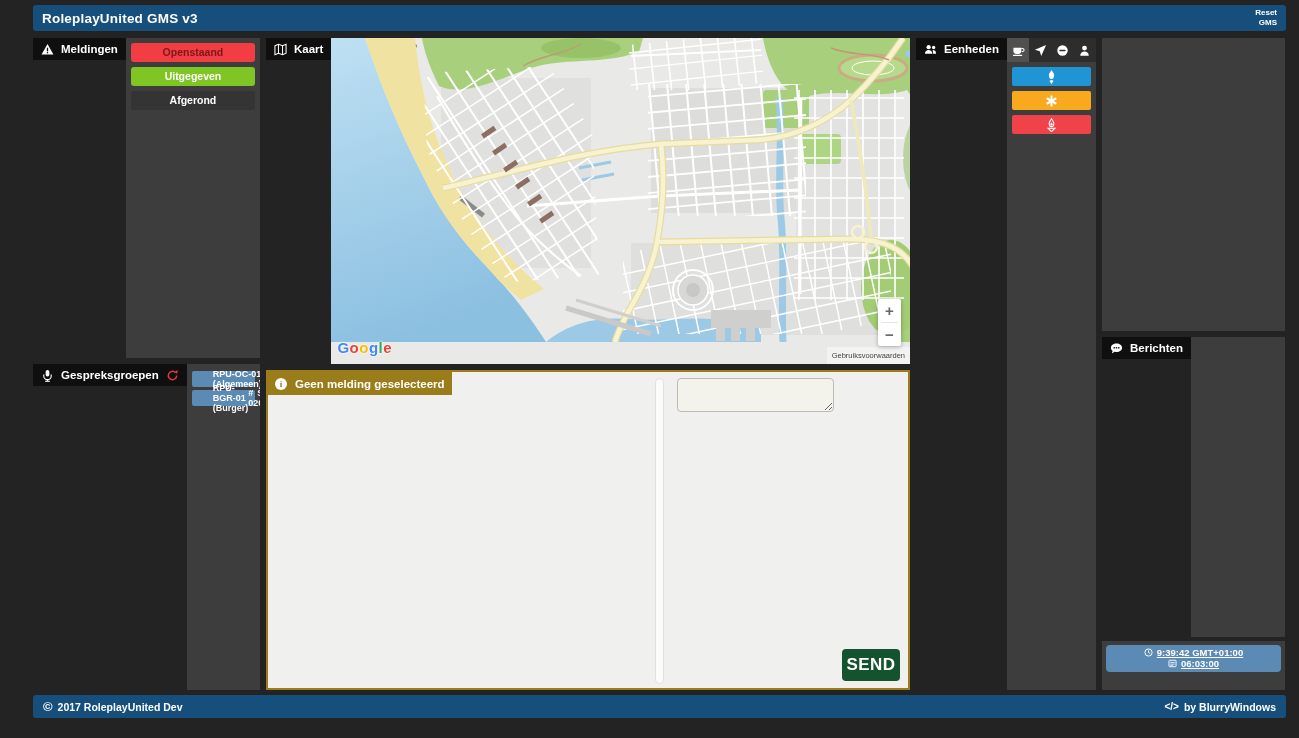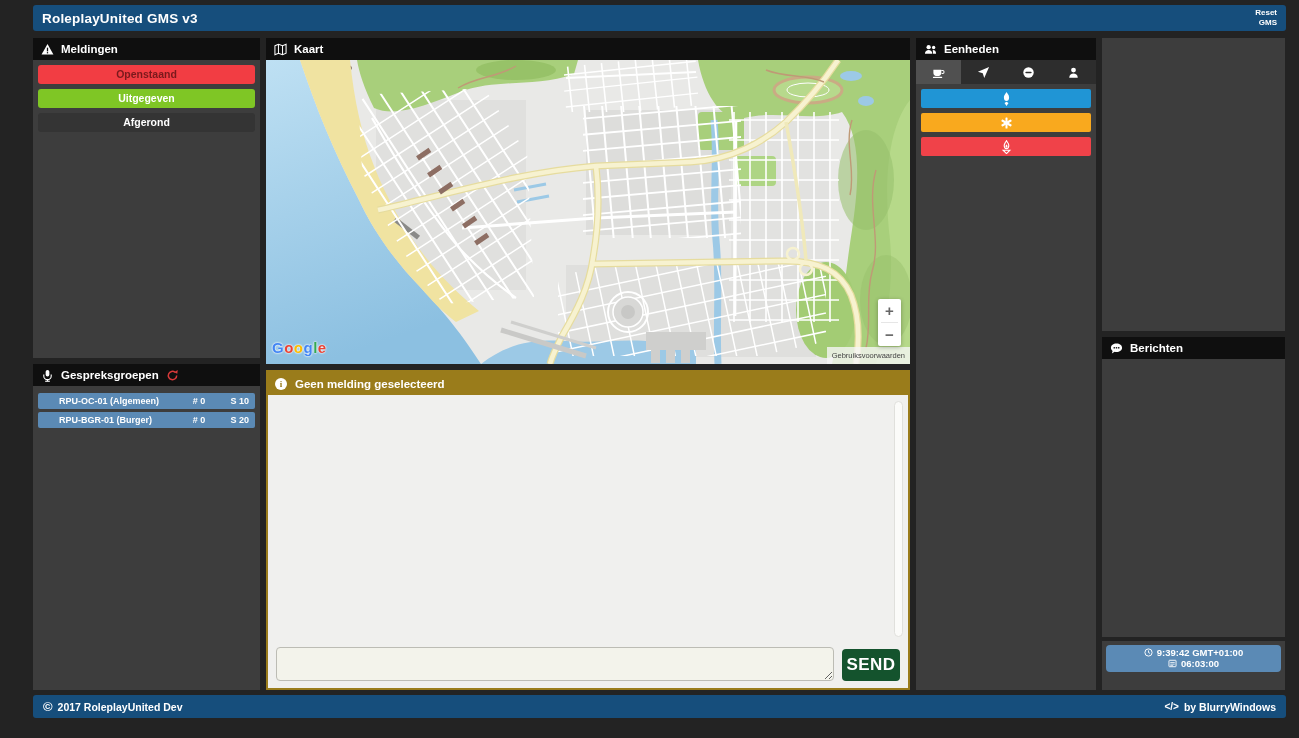--- a/index.html
+++ b/index.html
@@ -15,21 +15,21 @@
 
   
   .bluebar { background:#164e7c; border-radius:3px; color:#fff; }
   #topbar { left:33px; top:5px; width:1253px; height:26px; display:flex; align-items:center; justify-content:space-between; padding:4px 9px; }
   #topbar .title { font-size:13.5px; font-weight:bold; letter-spacing:.2px; }
   #reset-gms { font-size:8px; font-weight:bold; text-align:right; line-height:1.2; width:34px; cursor:pointer; }
   #footer { left:33px; top:695px; width:1253px; height:23px; display:flex; align-items:center; justify-content:space-between; padding:0 10px; font-size:10.5px; font-weight:bold; }
   #footer .seg { display:flex; align-items:center; gap:5px; }
 
   
-  .panel { position:absolute; display:flex; flex-direction:column; }
+  .panel { position:absolute; display:flex; }
   .panel-header { background:#0f0f0f; color:#fff; height:22px; min-height:22px; display:flex; align-items:center; gap:7px; padding:0 8px; font-size:11.5px; font-weight:bold; }
   .panel-body { background:#3d3d3d; flex:1; overflow:hidden; }
   .hicon { width:13px; height:13px; display:inline-flex; align-items:center; justify-content:center; flex:none; }
   .hicon svg { width:13px; height:13px; display:block; }
 
   
   .m-btn { margin:5px 5px 1px 5px; height:19px; line-height:19px; border-radius:3px; text-align:center; font-size:10.5px; font-weight:bold; cursor:pointer; }
 
   
   .gg-wrap { padding:4px 5px; }
@@ -63,21 +63,21 @@
   
   #unit-tabs { display:flex; background:#2d2d2d; height:24px; }
   .utab { flex:1; display:flex; align-items:center; justify-content:center; cursor:pointer; }
   .utab svg { width:13px; height:13px; }
   .utab.sel { background:#505050; }
   .unit-bar { margin:5px 5px 0 5px; height:19px; border-radius:2px; display:flex; align-items:center; justify-content:center; cursor:pointer; }
   .unit-bar svg { width:13px; height:14px; }
 
   
   #clock-box { margin:4px; background:#5b8ab5; border-radius:4px; padding:2px 0 3px 0; text-align:center; }
-  #clock-box .ln { font-size:9.5px; font-weight:bold; line-height:11px; display:flex; align-items:center; justify-content:center; gap:4px; }
+  #clock-box .ln { font-size:9.5px; font-weight:bold; line-height:11px; display:flex; align-items:center; justify-content:center; gap:4px;text-decoration:underline; }
   #clock-box svg { width:9px; height:9px; }
 </style>
 </head>
 <body>
 
 <div id="topbar" class="abs bluebar">
   <div class="title">RoleplayUnited GMS v3</div>
   <div id="reset-gms">Reset GMS</div>
 </div>
 

